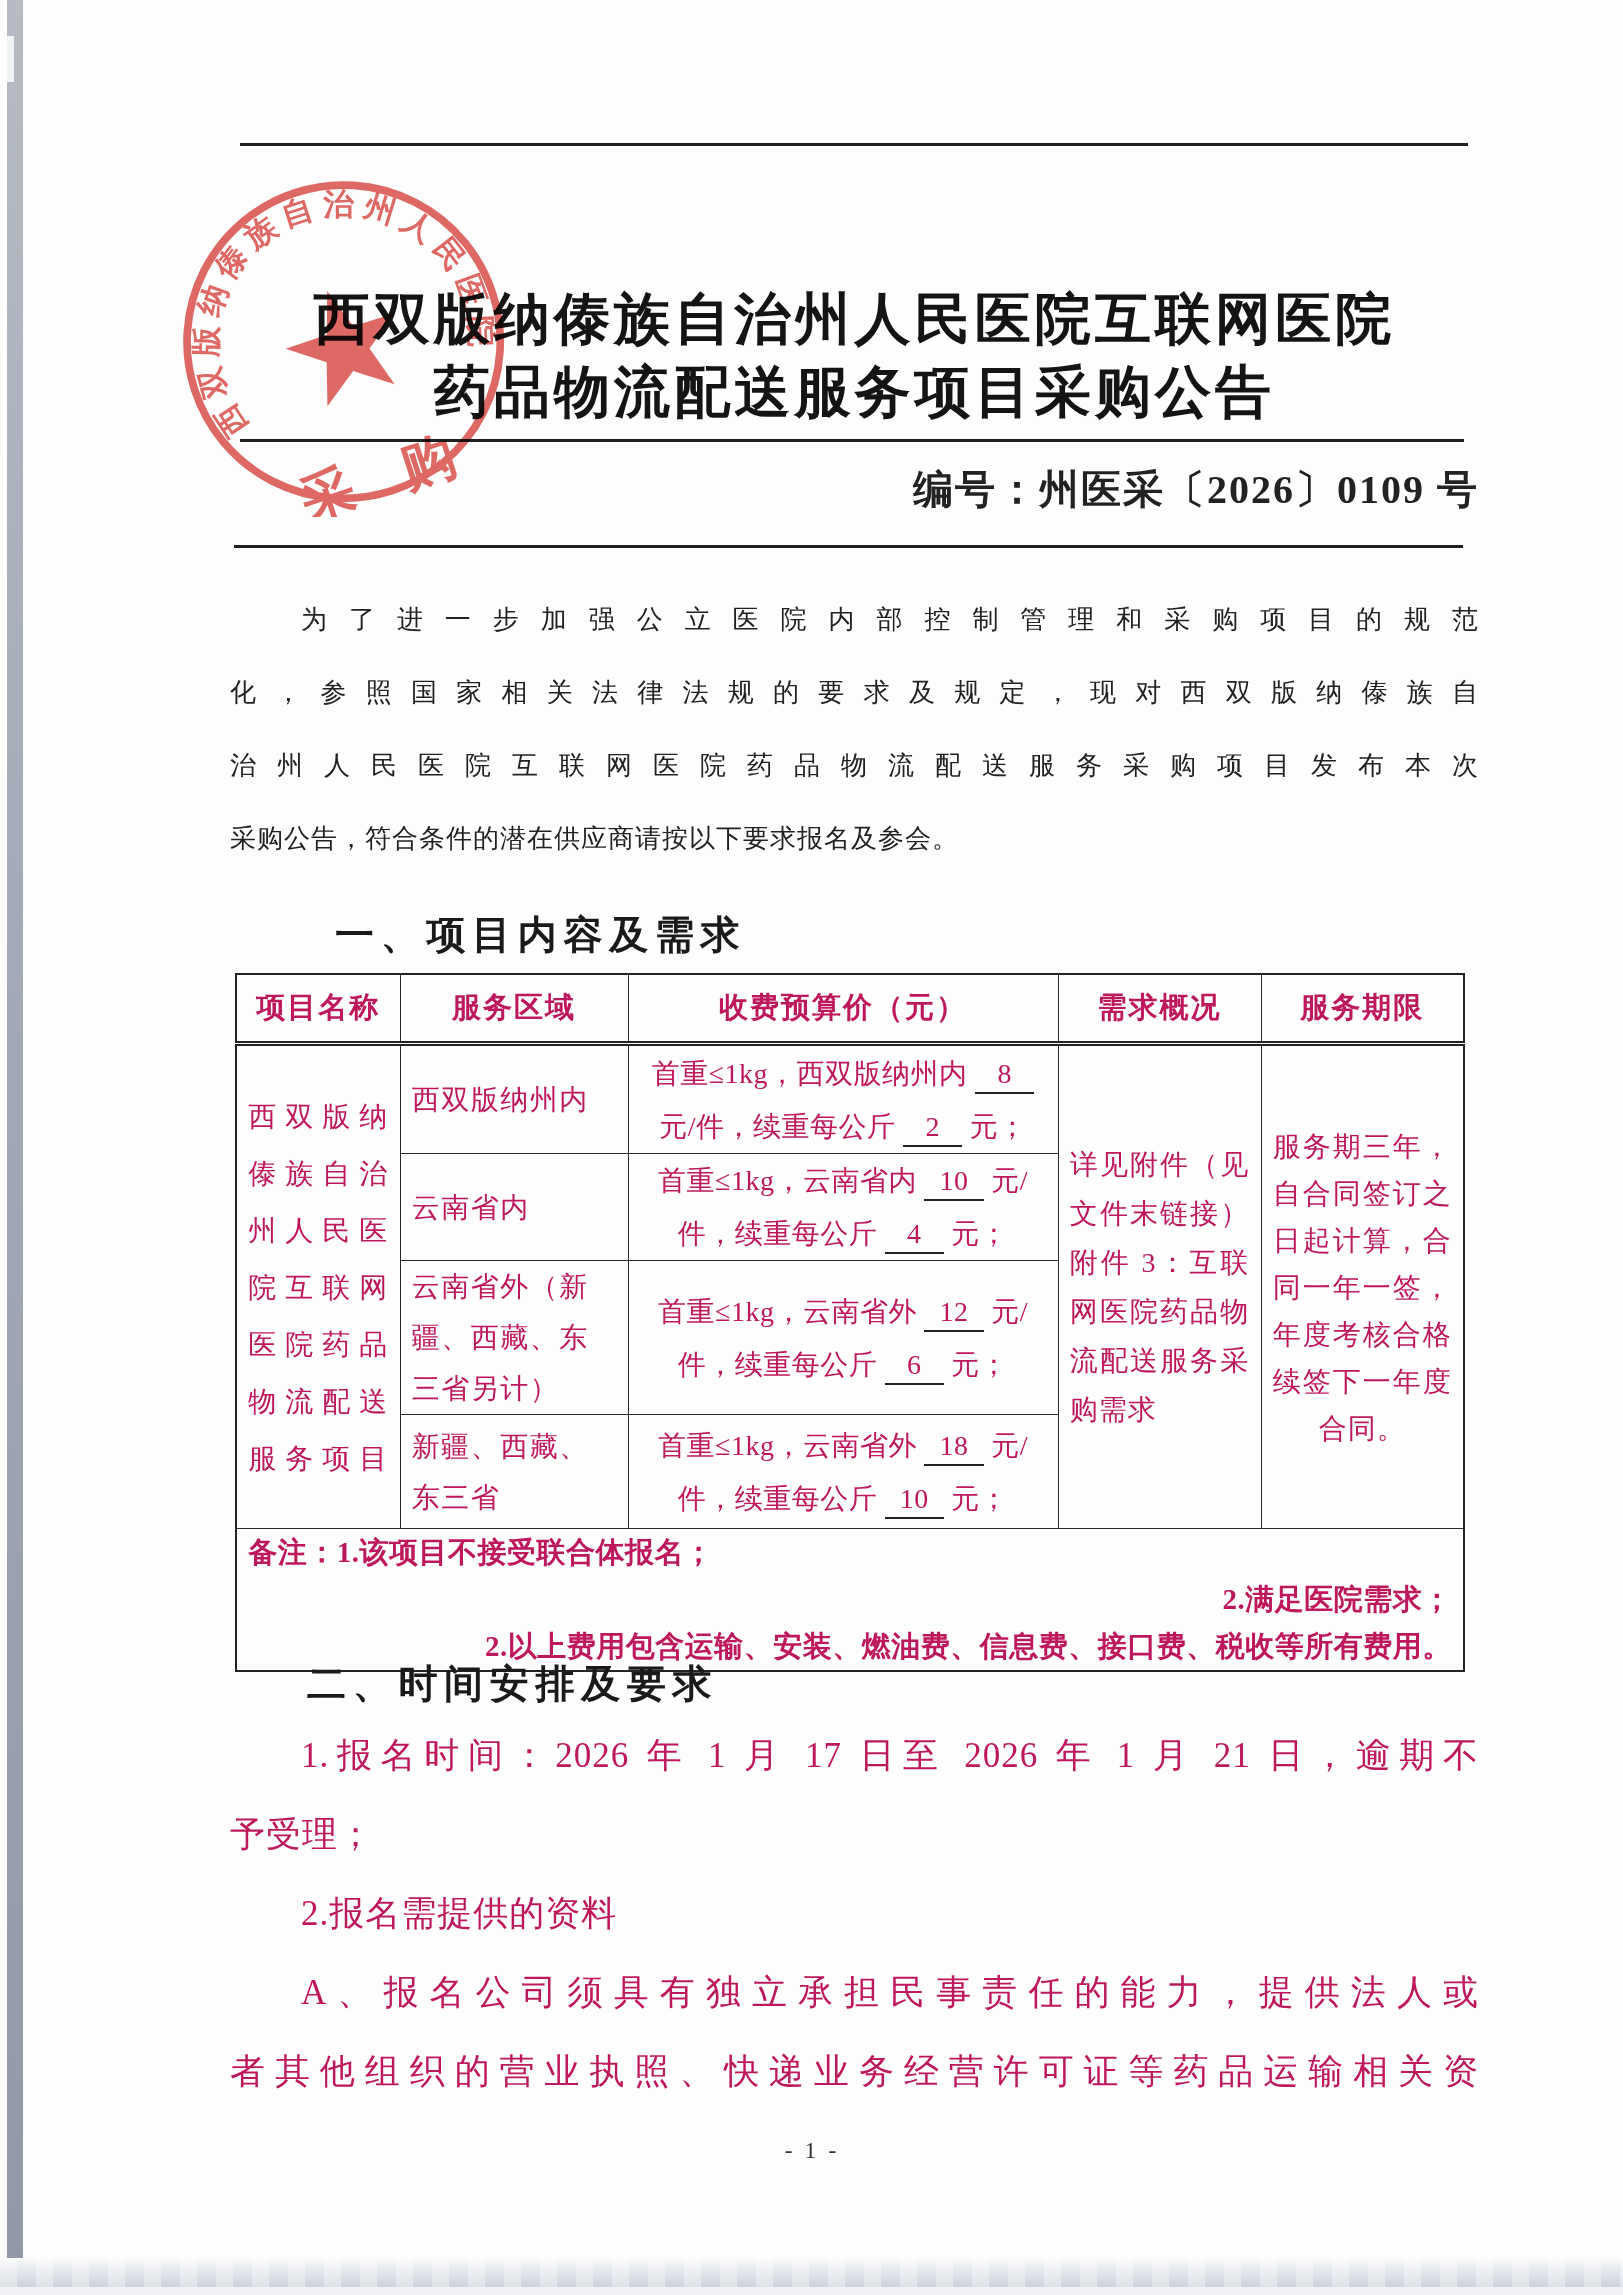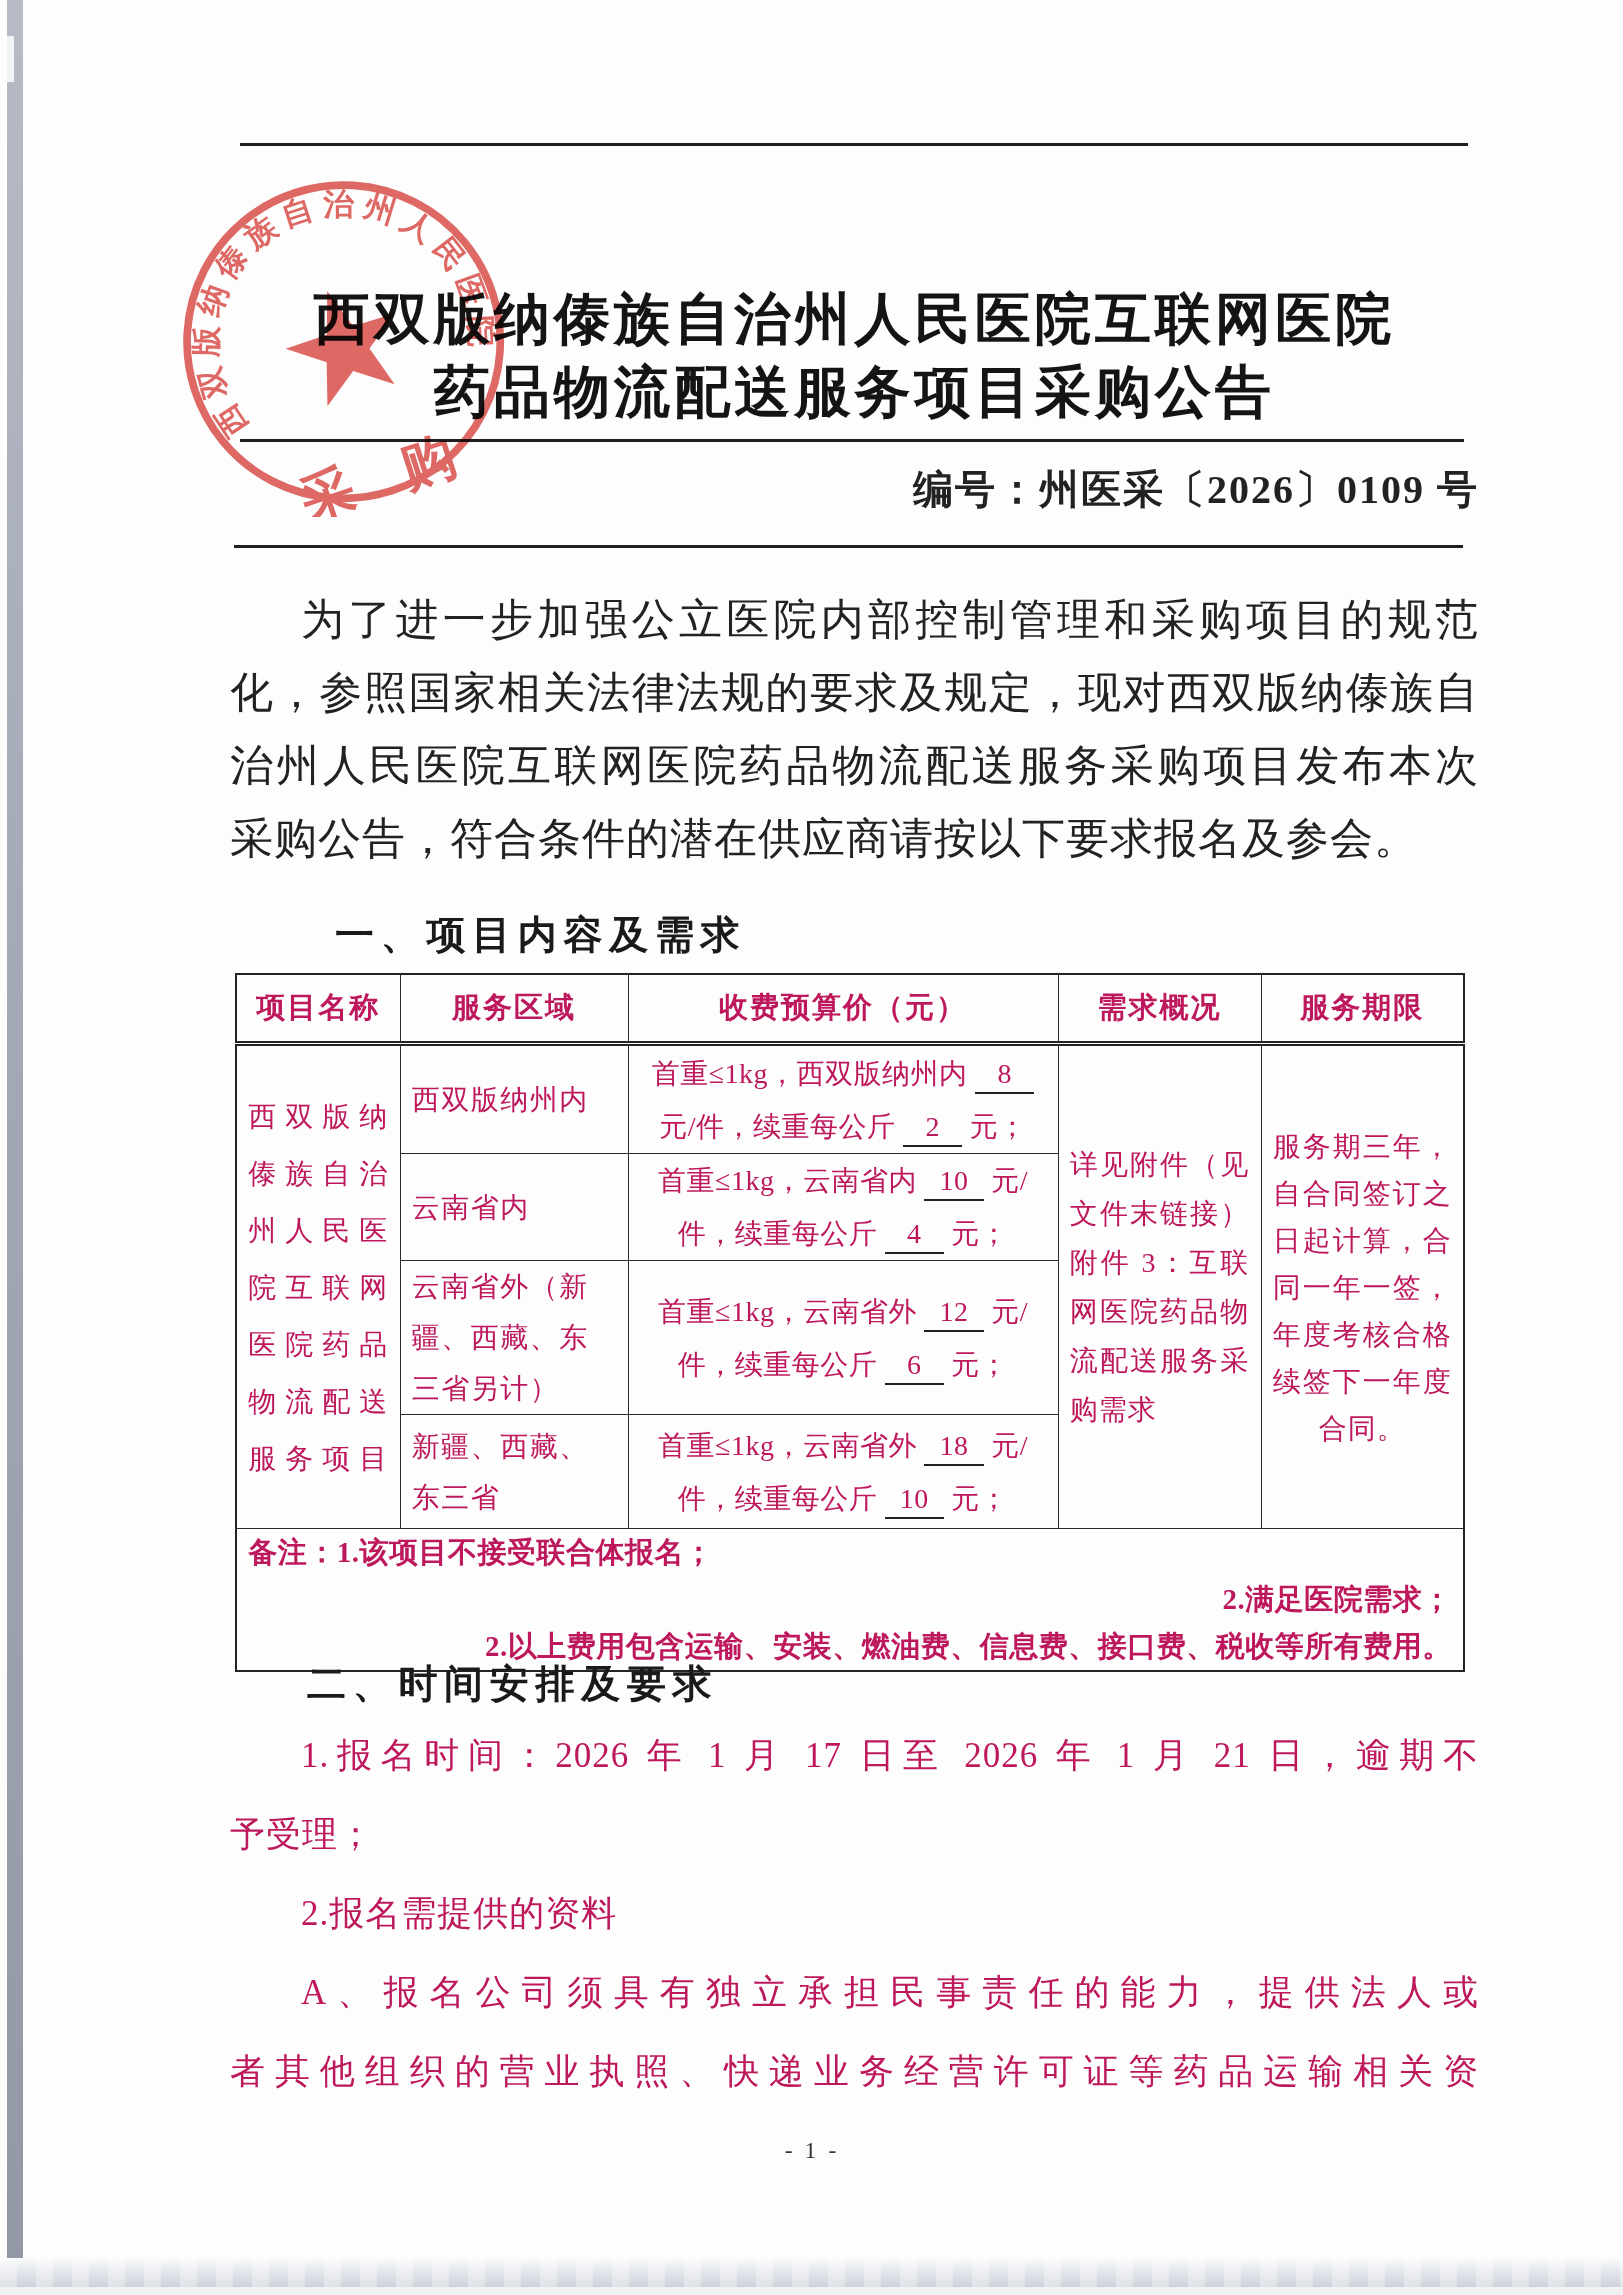--- a/index.html
+++ b/index.html
@@ -45,21 +45,21 @@
     font-size:56px;line-height:73px;
     letter-spacing:4.1px;color:#141414;
     white-space:nowrap;
   }
   .docnum{
     left:230px;top:462px;width:1249px;
     text-align:right;
     font-weight:700;font-size:40px;letter-spacing:2px;color:#222;
   }
 
-  .intro{left:230px;top:583px;width:1249px;font-size:43px;color:#222;}
+  .intro{left:230px;top:583px;width:1249px;font-size:26px;color:#222;}
   .intro .ln{height:73px;line-height:73px;letter-spacing:1px;white-space:nowrap;}
   .jfull{text-align:justify;text-align-last:justify;}
   .ind{padding-left:71px;}
   .ind.jfull{width:1178px;}
   .loose{letter-spacing:8.7px;}
 
   .sec-heading{
     font-family:"Liberation Sans", sans-serif;
     font-weight:700;font-size:39px;letter-spacing:6.7px;color:#1a1a1a;
     white-space:nowrap;

